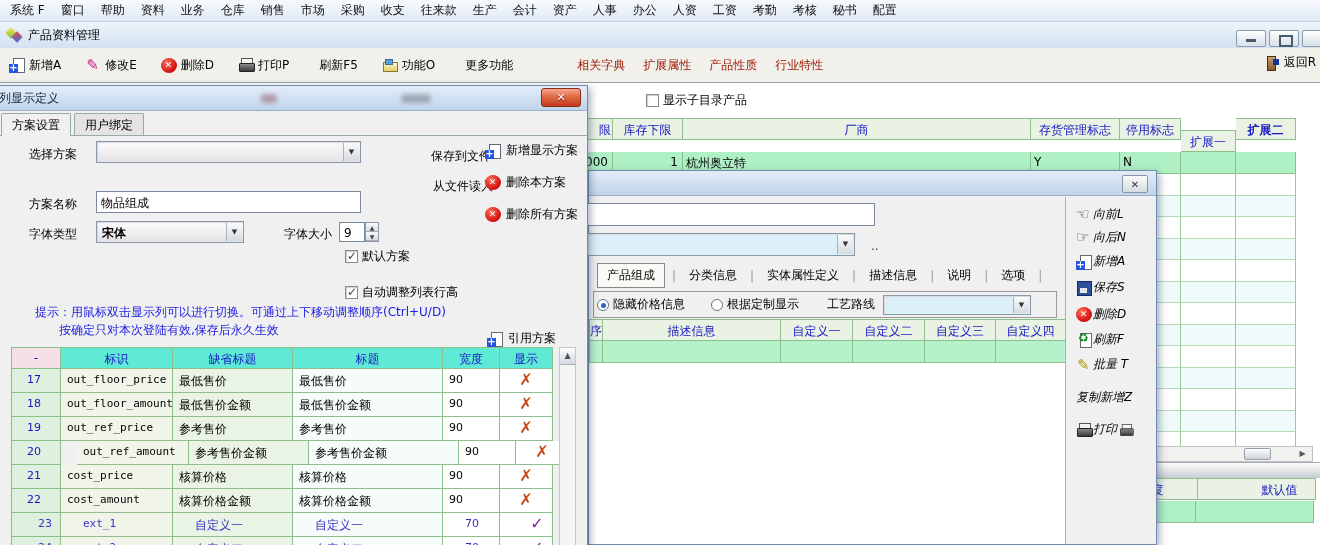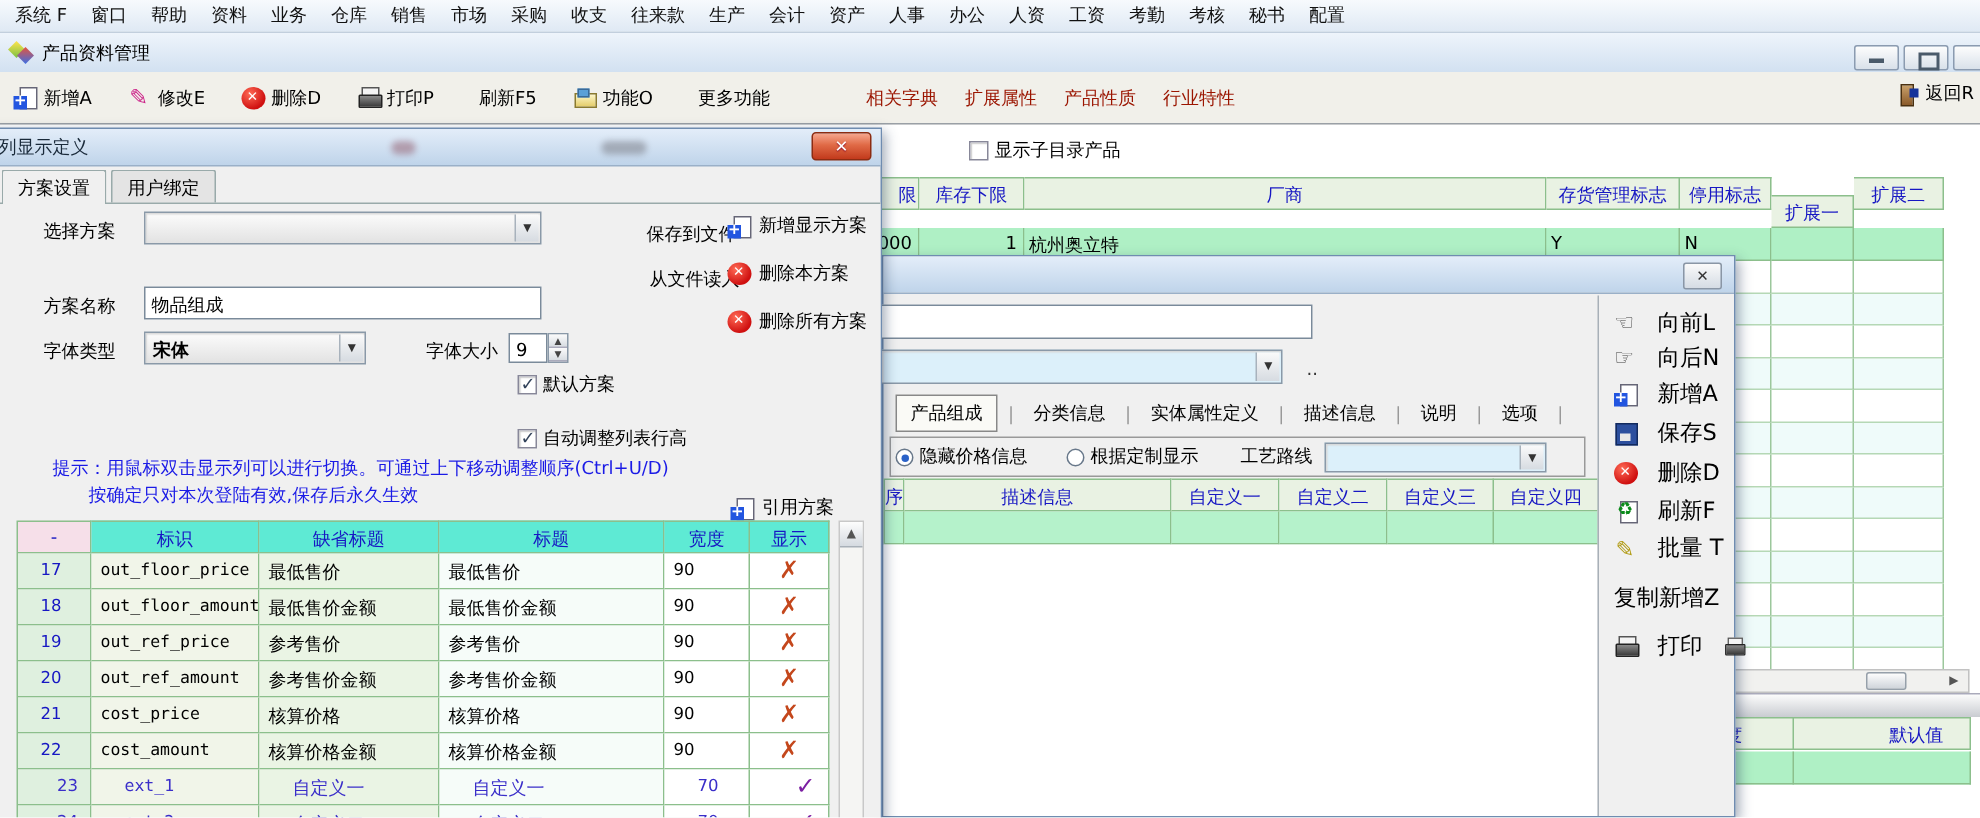--- a/index.html
+++ b/index.html
@@ -162,23 +162,23 @@
   .opt-box { position:absolute; left:4px; top:120px; width:464px; height:27px; border:1px solid #999;
           display:flex; align-items:center; }
   .radio { width:12px; height:12px; border:1px solid #68788a; border-radius:50%; background:#fff;
           position:relative; flex:0 0 12px; }
   .radio.on::after { content:''; position:absolute; left:3px; top:3px; width:5px; height:5px;
           border-radius:50%; background:#2a62c8; }
   .d2-grid { position:absolute; left:0; top:148px; border-left:1px solid #8cbf8c; }
   .d2-white { position:absolute; left:0; top:192px; width:476px; bottom:0; background:#fff; }
   .d2-panel { position:absolute; left:476px; top:26px; right:0; bottom:0; background:#f0f0f0;
           border-left:1px solid #a8b0b8; }
-  .d2-btn { position:absolute; left:10px; display:flex; align-items:center; gap:13px; font-size:15px; white-space:nowrap; }
-
-  .bot-grid { position:absolute; left:1115px; top:478px; display:flex; border-left:1px solid #4c1d95; }
+  .d2-btn { position:absolute; left:10px; display:flex; align-items:center; gap:1px; font-size:12px; white-space:nowrap;font-style:italic; }
+
+  .bot-grid { position:absolute; left:1115px; top:478px; display:flex; border-left:3px solid #4c1d95; }
   .bot-row { position:absolute; left:1115px; top:501px; display:flex; border-left:1px solid #8cbf8c; }
 </style>
 </head>
 <body>
 
 <div class="screen">
 
   <div class="menubar">
       <div class="menu-item">系统 F</div>
       <div class="menu-item">窗口</div>
@@ -263,21 +263,21 @@
       <span>显示子目录产品</span>
     </div>
     <div id="bg-grid" style="position:absolute; left:560px; top:34px; border-left:1px solid #8cbf8c;">
         <div class="grid-h">
           <div class="gh" style="width: 52px; text-align: right; padding-right: 1px;">限</div>
           <div class="gh" style="width: 70px;">库存下限</div>
           <div class="gh" style="width: 348px;">厂商</div>
           <div class="gh" style="width: 89px;">存货管理标志</div>
           <div class="gh" style="width: 61px;">停用标志</div>
           <div class="gh" style="width: 55px; margin-top: 12px;">扩展一</div>
-          <div class="gh" style="width: 60px;">扩展二</div>
+          <div class="gh" style="width: 60px; font-weight: bold;">扩展二</div>
         </div>
         <div class="gr row-sel">
           <div class="gc row-sel" style="width: 52px; text-align: right; padding-right: 4px;">000</div>
           <div class="gc row-sel" style="width: 70px; text-align: right; padding-right: 4px;">1</div>
           <div class="gc row-sel" style="width: 348px;">杭州奥立特</div>
           <div class="gc row-sel" style="width: 89px;">Y</div>
           <div class="gc row-sel" style="width: 61px;">N</div>
           <div class="gc row-sel" style="width: 55px;"></div>
           <div class="gc row-sel" style="width: 60px;"></div>
         </div>
@@ -603,21 +603,21 @@
         <div class="t-r">
           <div class="t-c c0" style="width: 49px;">19</div>
           <div class="t-c c1" style="width: 112px;">out_ref_price</div>
           <div class="t-c c2" style="width: 120px;">参考售价</div>
           <div class="t-c c3" style="width: 150px;">参考售价</div>
           <div class="t-c c4" style="width: 57px;">90</div>
           <div class="t-c c5" style="width: 53px;"><span class="mark-x">✗</span></div>
         </div>
         <div class="t-r">
           <div class="t-c c0" style="width: 49px;">20</div>
-          <div class="t-c c1" style="width: 112px;">out_ref_amount</div>
+          <div class="t-c c1" style="width: 112px; margin-left: 16px;">out_ref_amount</div>
           <div class="t-c c2" style="width: 120px;">参考售价金额</div>
           <div class="t-c c3" style="width: 150px;">参考售价金额</div>
           <div class="t-c c4" style="width: 57px;">90</div>
           <div class="t-c c5" style="width: 53px;"><span class="mark-x">✗</span></div>
         </div>
         <div class="t-r">
           <div class="t-c c0" style="width: 49px;">21</div>
           <div class="t-c c1" style="width: 112px;">cost_price</div>
           <div class="t-c c2" style="width: 120px;">核算价格</div>
           <div class="t-c c3" style="width: 150px;">核算价格</div>

